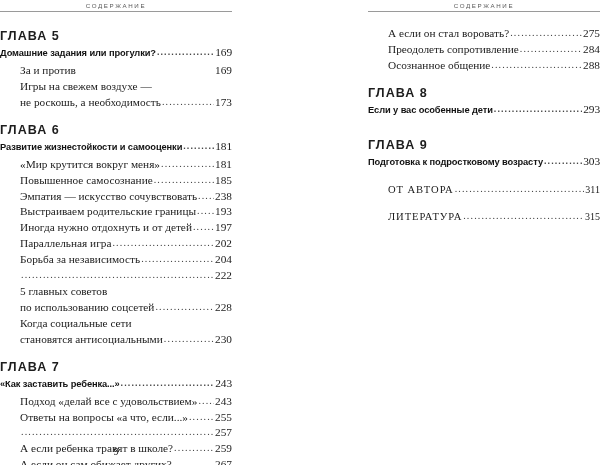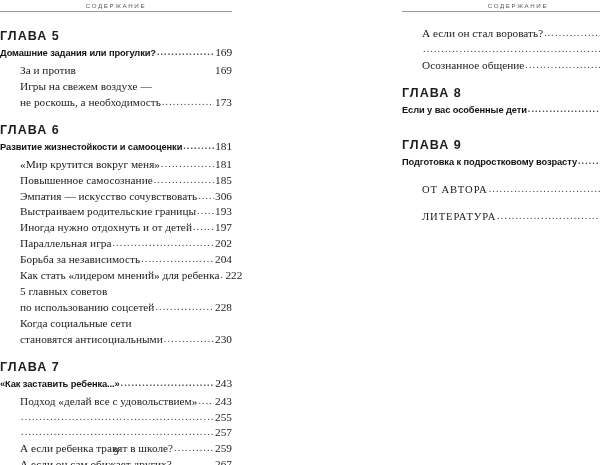--- a/index.html
+++ b/index.html
@@ -14,21 +14,20 @@
     overflow: hidden;
     font-family: "Liberation Serif", serif;
     color: #1a1a1a;
     position: relative;
   }
 
   .spread {
     display: flex;
     width: 600px;
     height: 348px;
-    gap: 34px;
   }
 
   .page {
     position: relative;
     height: 465px;
   }
 
   .page-left {
     width: 300px;
     padding-left: 0px;
@@ -208,21 +207,21 @@
         <span class="pg">181</span>
       </div>
       <div class="row entry">
         <span class="txt">Повышенное самосознание</span>
         <span class="lead">....................................................................................................................</span>
         <span class="pg">185</span>
       </div>
       <div class="row entry">
         <span class="txt">Эмпатия — искусство сочувствовать</span>
         <span class="lead">....................................................................................................................</span>
-        <span class="pg">306</span>
+        <span class="pg">238</span>
       </div>
       <div class="row entry">
         <span class="txt">Выстраиваем родительские границы</span>
         <span class="lead">....................................................................................................................</span>
         <span class="pg">193</span>
       </div>
       <div class="row entry">
         <span class="txt">Иногда нужно отдохнуть и от детей</span>
         <span class="lead">....................................................................................................................</span>
         <span class="pg">197</span>
@@ -231,21 +230,20 @@
         <span class="txt">Параллельная игра</span>
         <span class="lead">....................................................................................................................</span>
         <span class="pg">202</span>
       </div>
       <div class="row entry">
         <span class="txt">Борьба за независимость</span>
         <span class="lead">....................................................................................................................</span>
         <span class="pg">204</span>
       </div>
       <div class="row entry">
-        <span class="txt">Как стать «лидером мнений» для ребенка</span>
         <span class="lead">....................................................................................................................</span>
         <span class="pg">222</span>
       </div>
       <div class="row entry nolead">
         <span class="txt">5 главных советов</span>
         <span class="lead"></span>
         <span class="pg"></span>
       </div>
       <div class="row entry">
         <span class="txt">по использованию соцсетей</span>
@@ -273,20 +271,21 @@
         <span class="lead">....................................................................................................................</span>
         <span class="pg">243</span>
       </div>
 
       <div class="row entry">
         <span class="txt">Подход «делай все с удовольствием»</span>
         <span class="lead">....................................................................................................................</span>
         <span class="pg">243</span>
       </div>
       <div class="row entry">
+        <span class="txt">Ответы на вопросы «а что, если...»</span>
         <span class="lead">....................................................................................................................</span>
         <span class="pg">255</span>
       </div>
       <div class="row entry">
         <span class="lead">....................................................................................................................</span>
         <span class="pg">257</span>
       </div>
       <div class="row entry">
         <span class="txt">А если ребенка травят в школе?</span>
         <span class="lead">....................................................................................................................</span>
@@ -311,20 +310,21 @@
 
     <div style="height:9px"></div>
 
     <div>
       <div class="row entry">
         <span class="txt">А если он стал воровать?</span>
         <span class="lead">....................................................................................................................</span>
         <span class="pg">275</span>
       </div>
       <div class="row entry">
+        <span class="txt">Преодолеть сопротивление</span>
         <span class="lead">....................................................................................................................</span>
         <span class="pg">284</span>
       </div>
       <div class="row entry">
         <span class="txt">Осознанное общение</span>
         <span class="lead">....................................................................................................................</span>
         <span class="pg">288</span>
       </div>
     </div>
 

